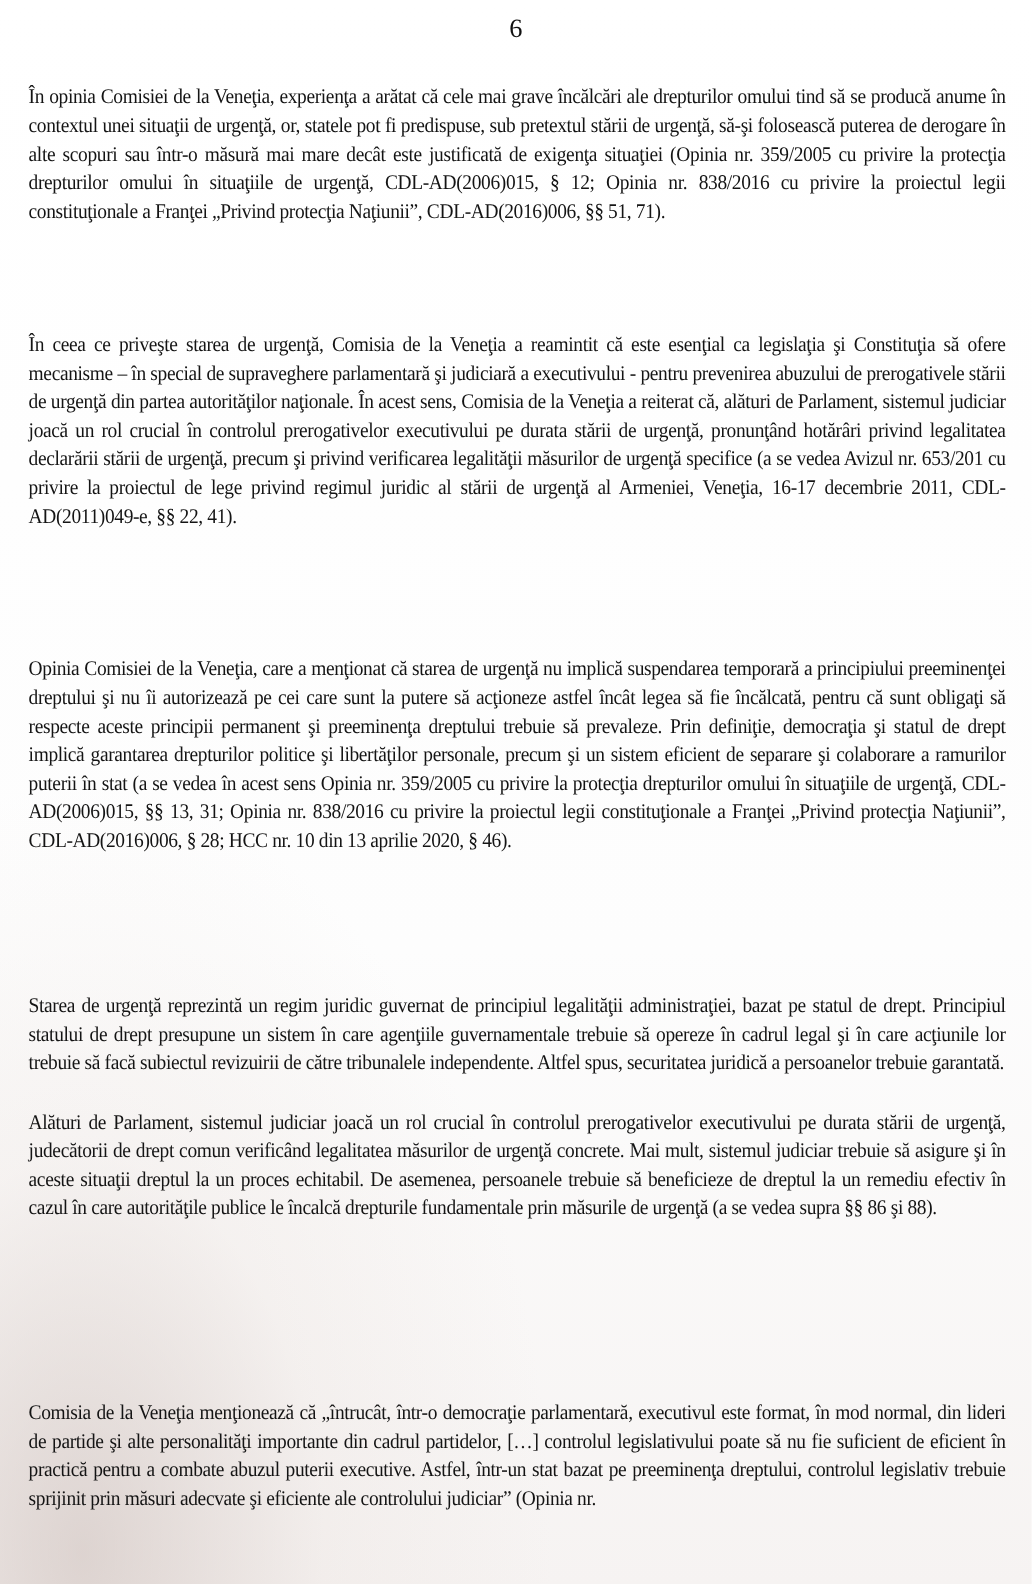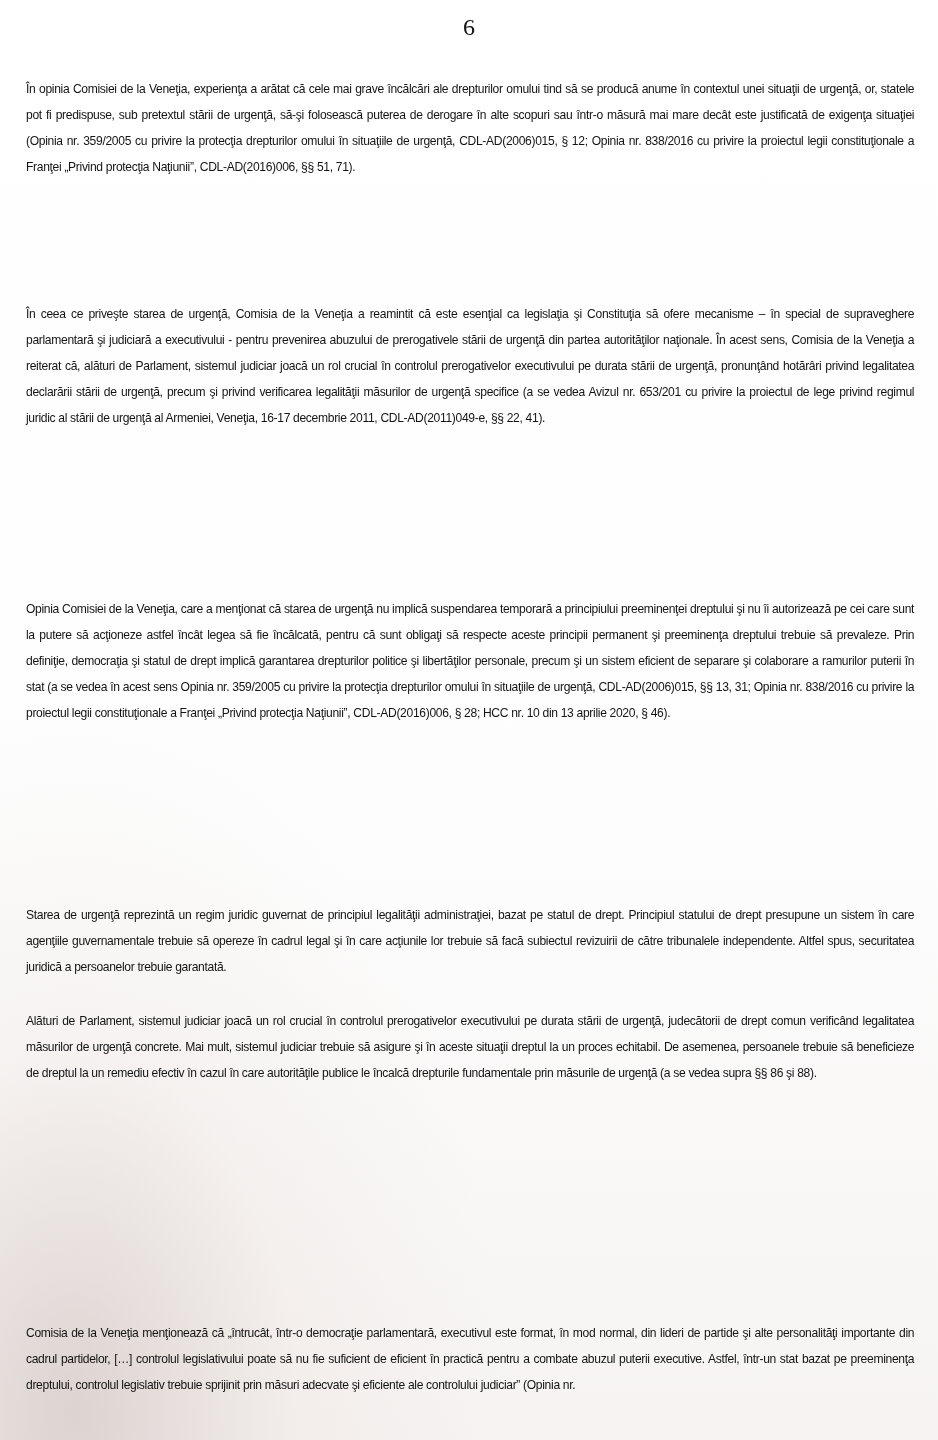--- a/index.html
+++ b/index.html
@@ -27,42 +27,42 @@
       width: 938px;
       text-align: center;
       font-family: "Liberation Serif", serif;
       font-size: 24px;
       color: #111;
     }
     .body-text {
       position: absolute;
       left: 26px;
       width: 888px;
-      font-family: Liberation Sans, sans-serif;
-      font-size: 13px;
+      font-family: Liberation Serif, serif;
+      font-size: 19px;
       line-height: 26px;
       color: #141414;
       text-align: justify;
       letter-spacing: -0.35px;
       transform-origin: left top;
     }
     .para {
       margin: 0;
       transform: scaleX(0.93);
       transform-origin: left top;
       width: 955px;
       text-align: justify;
     }
     #p1 { top: 76px; }
     #p2 { top: 301px; }
     #p3 { top: 566px; }
     #p4 { top: 596px; }
     #p5 { top: 902px; }
     #p6 { top: 1008px; }
-    #p7 { top: 1272px; margin-top: 48px; }
+    #p7 { top: 1272px; }
   </style>
 </head>
 <body>
 
 <div class="page">
   <div class="page-number">6</div>
 
   <div class="body-text" id="p1">
     <p class="para">În opinia Comisiei de la Veneţia, experienţa a arătat că cele mai grave încălcări ale drepturilor omului tind să se producă anume în contextul unei situaţii de urgenţă, or, statele pot fi predispuse, sub pretextul stării de urgenţă, să-şi folosească puterea de derogare în alte scopuri sau într-o măsură mai mare decât este justificată de exigenţa situaţiei (Opinia nr. 359/2005 cu privire la protecţia drepturilor omului în situaţiile de urgenţă, CDL-AD(2006)015, § 12; Opinia nr. 838/2016 cu privire la proiectul legii constituţionale a Franţei „Privind protecţia Naţiunii”, CDL-AD(2016)006, §§ 51, 71).</p>
   </div>

